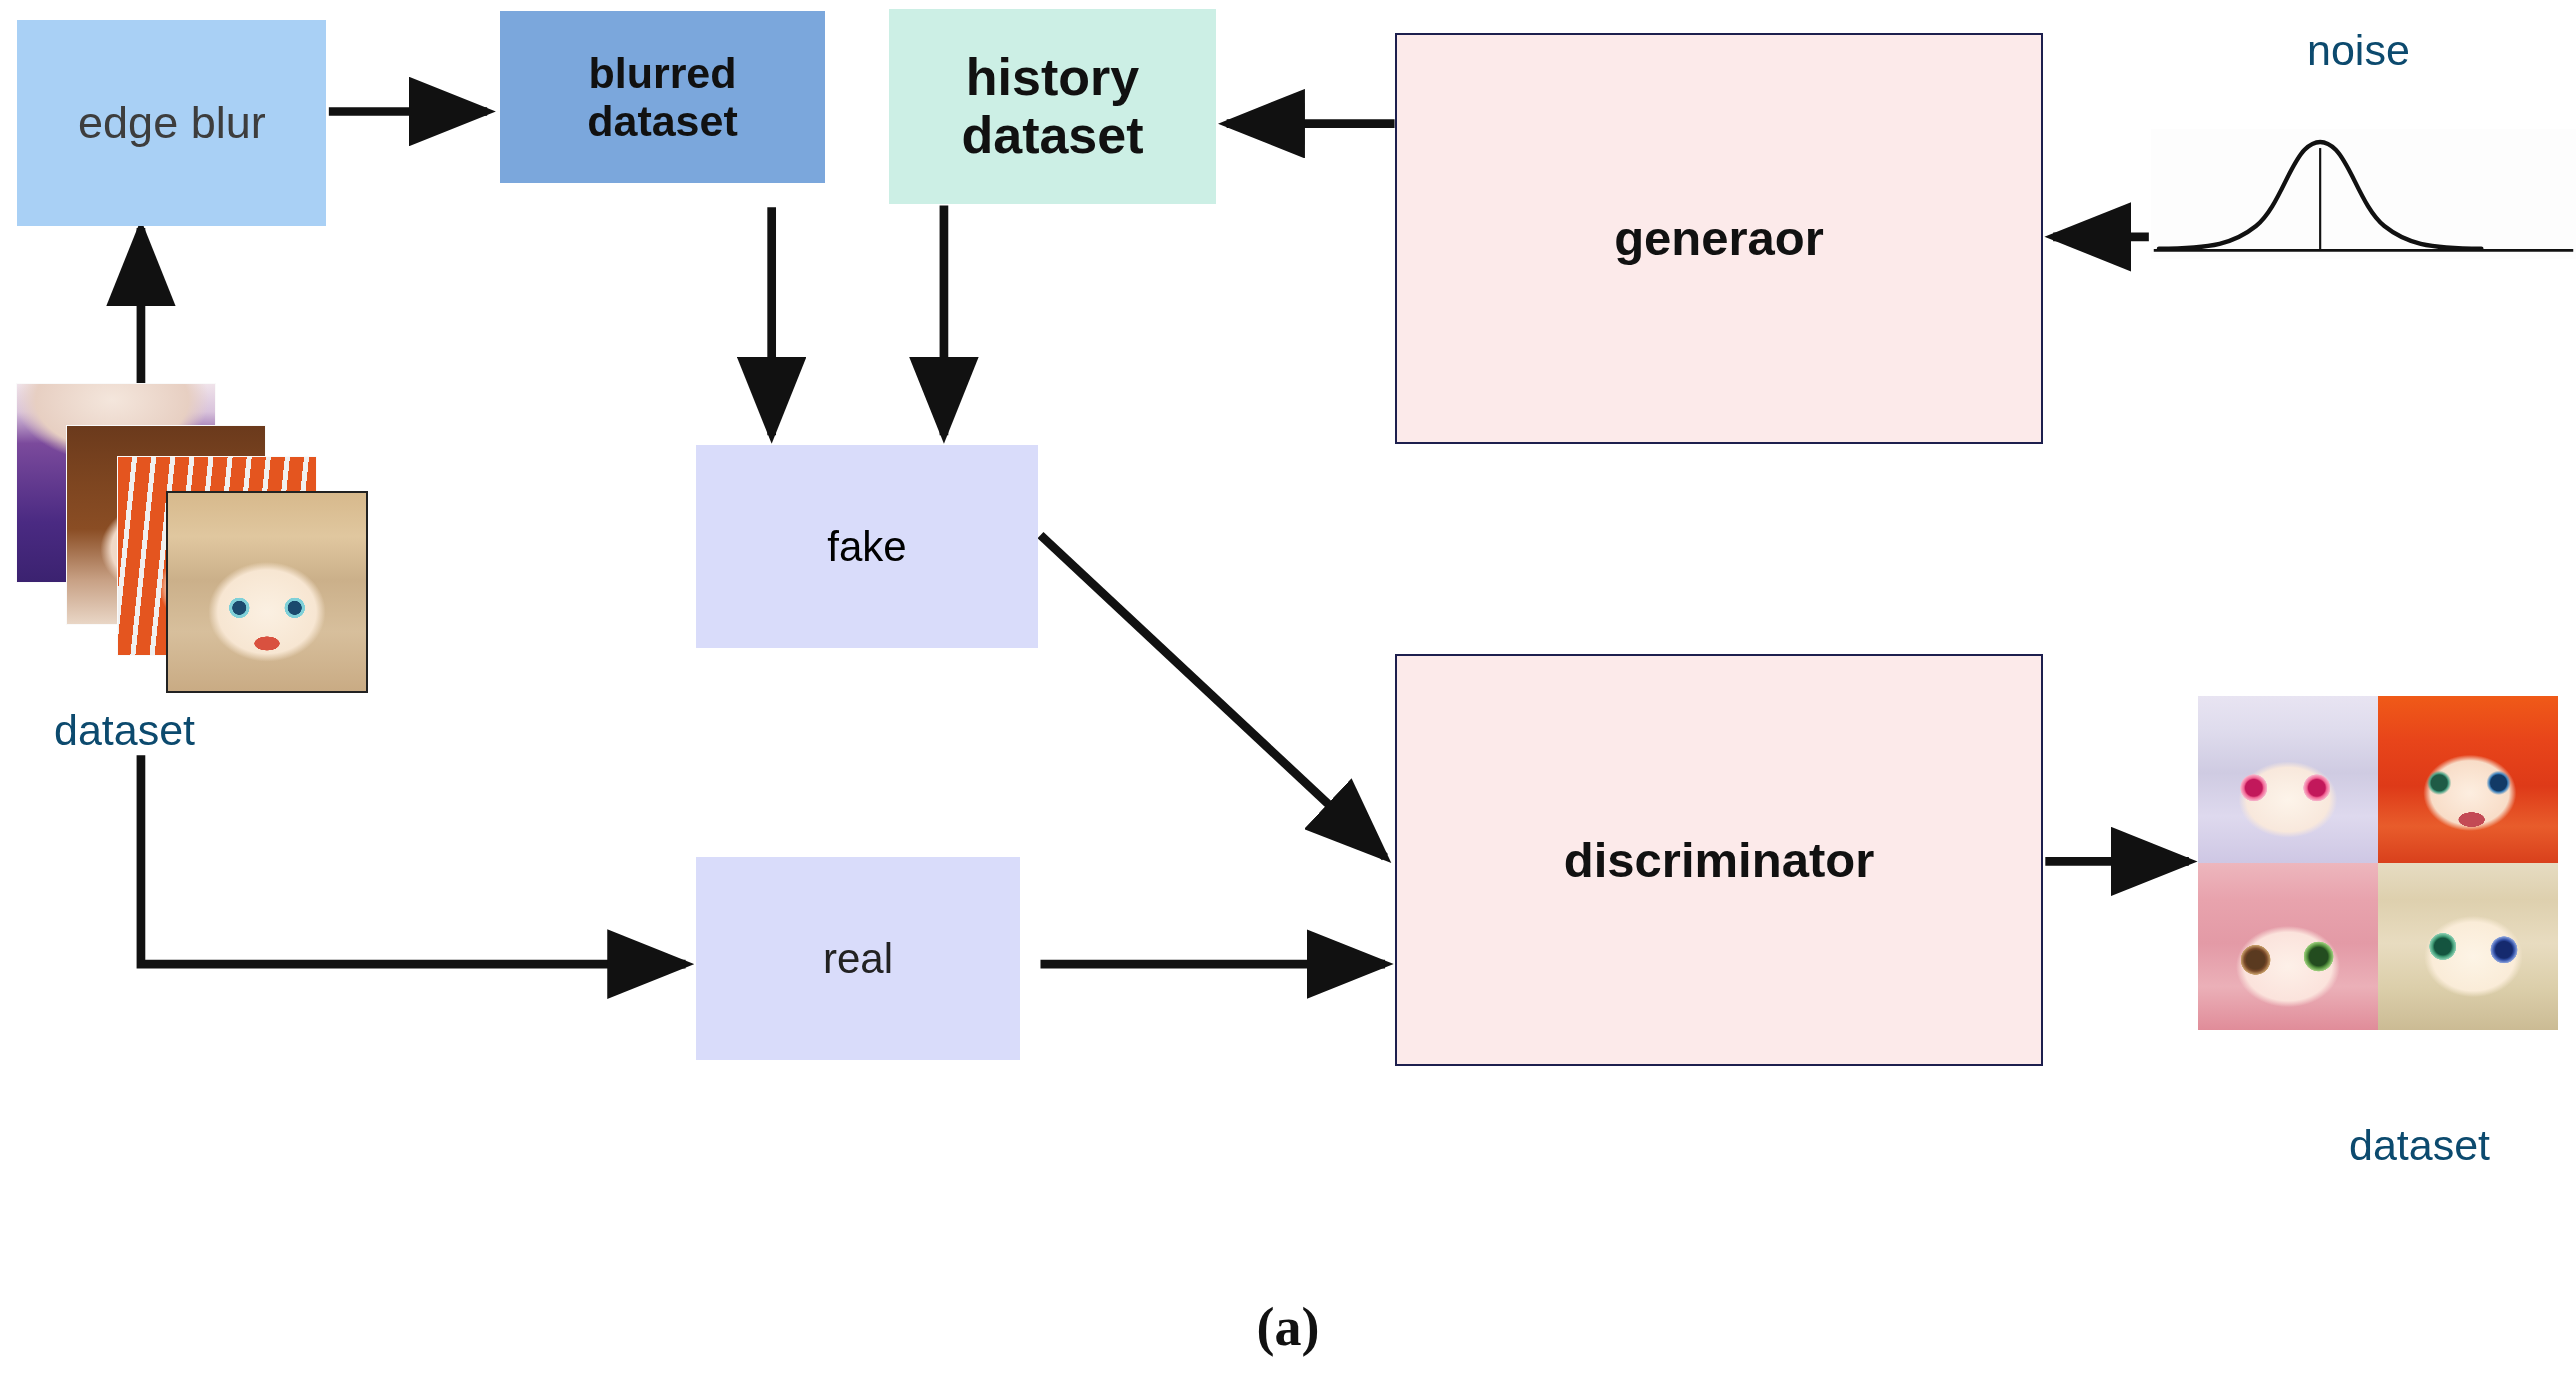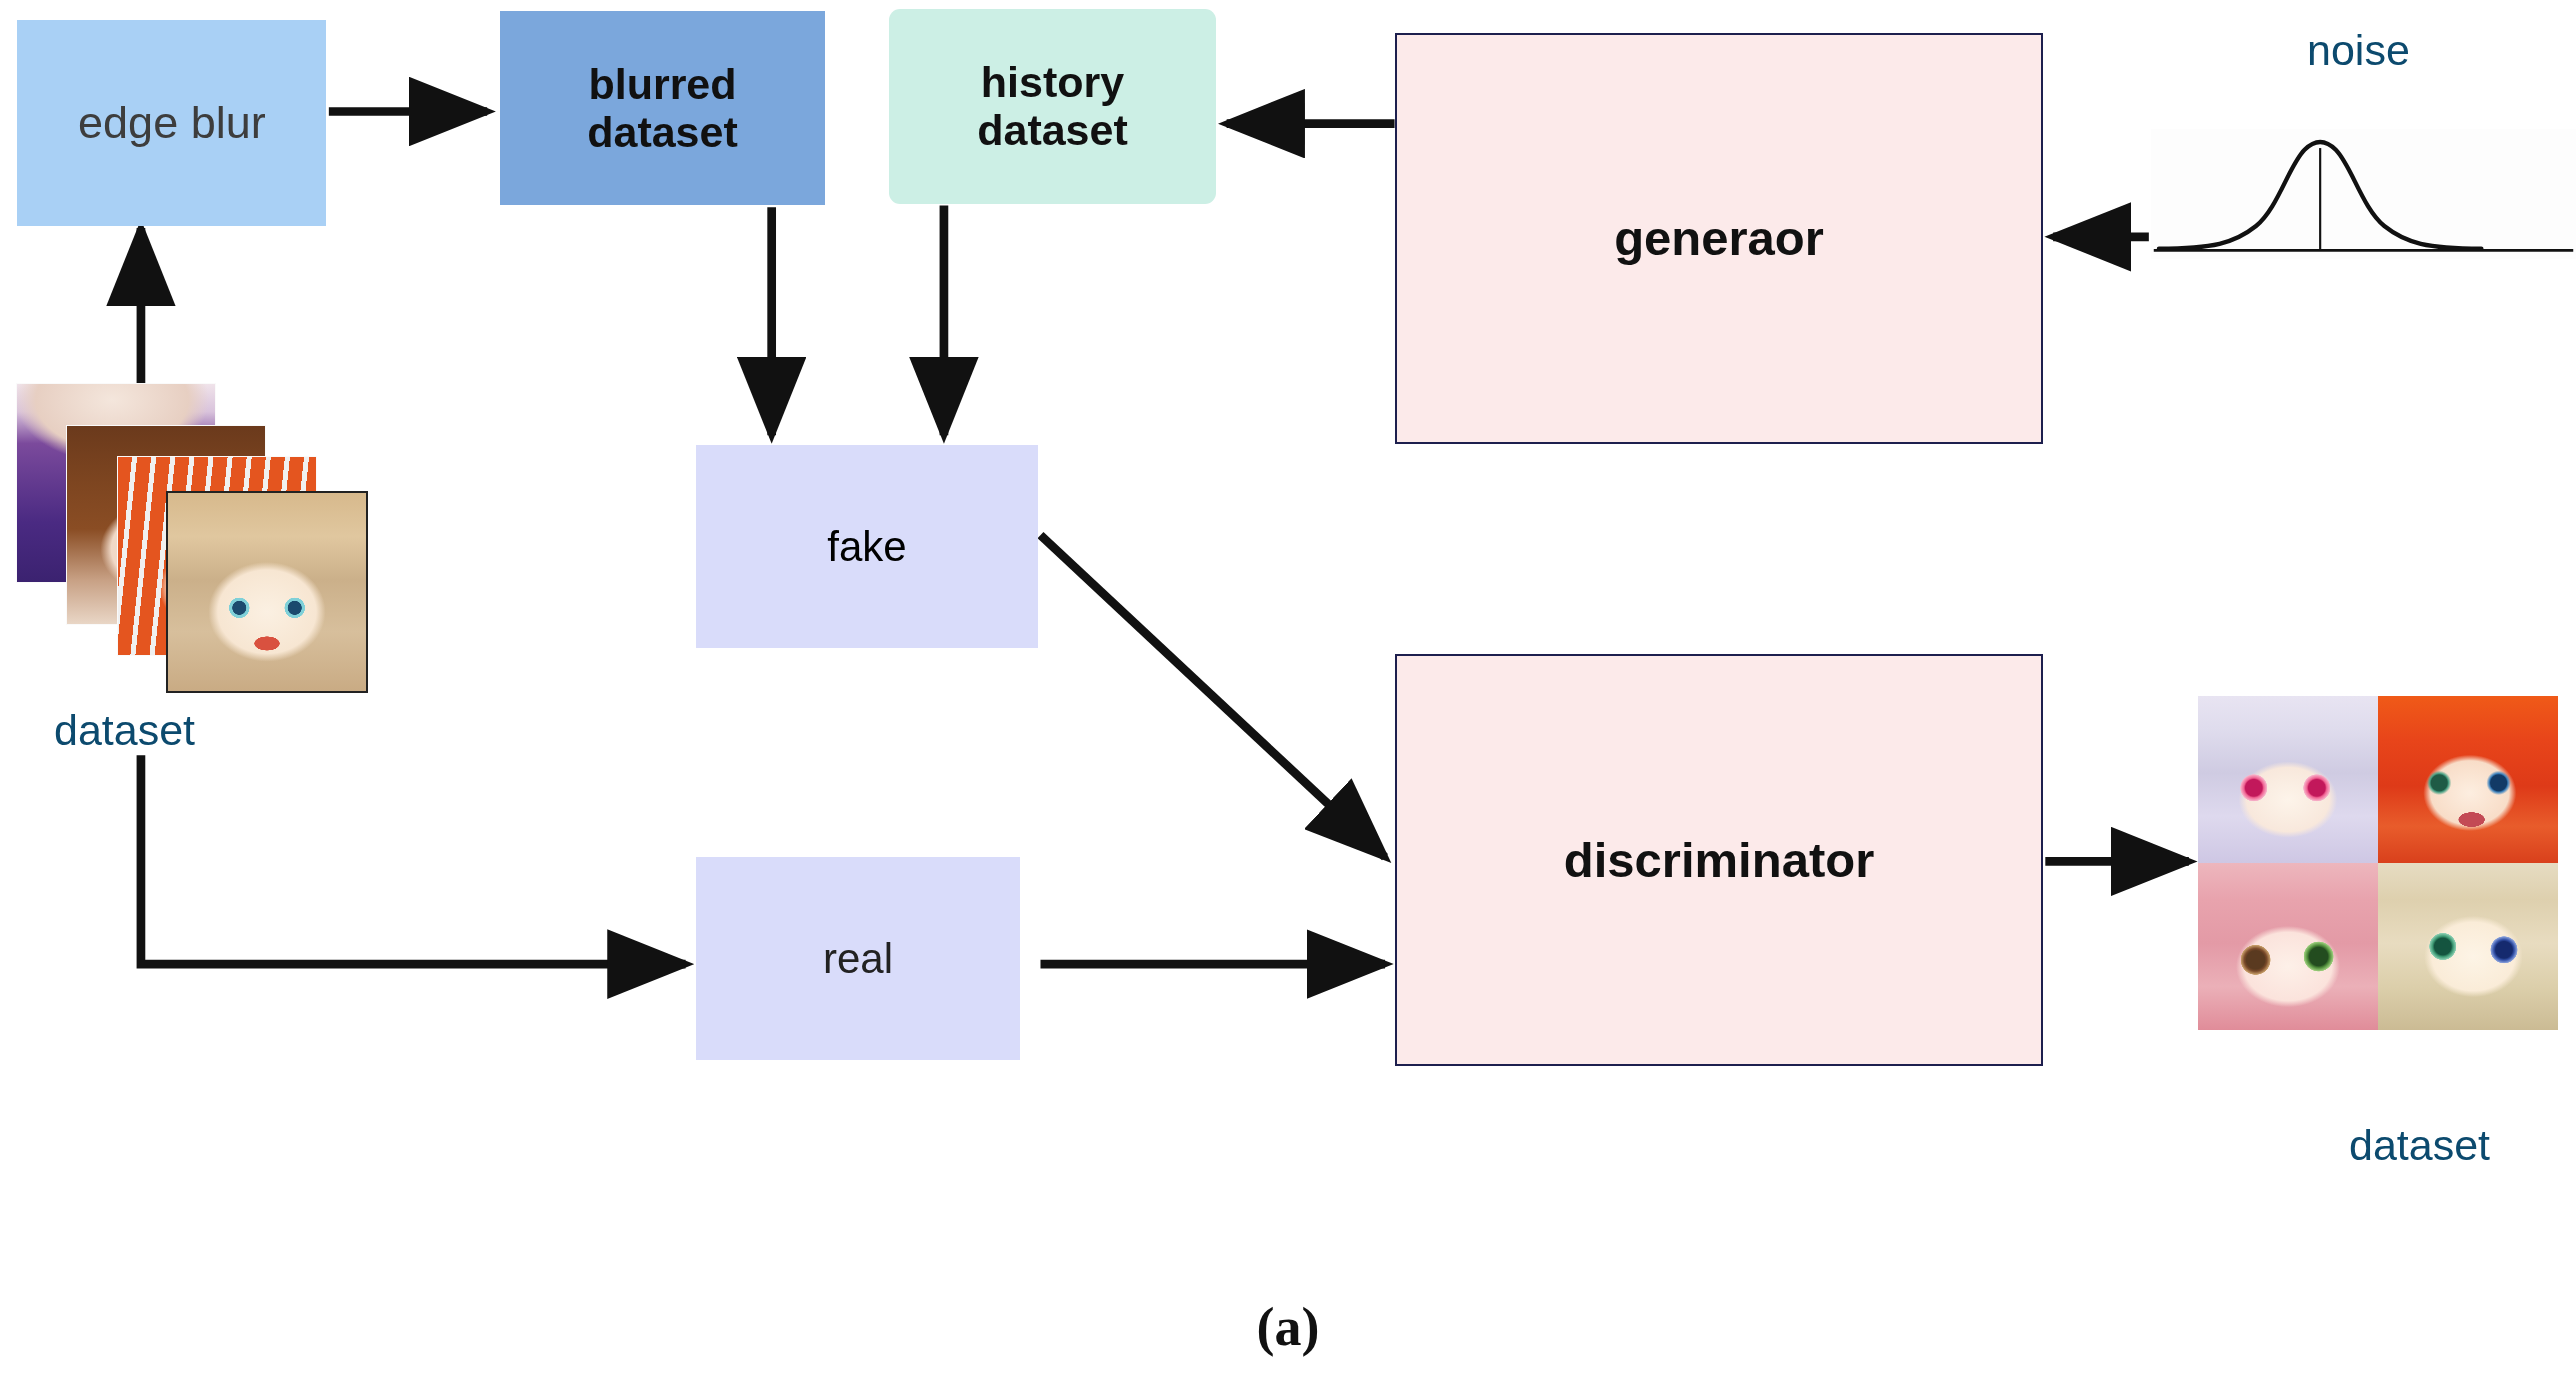--- a/index.html
+++ b/index.html
@@ -27,33 +27,32 @@
     line-height: 1.12;
   }
   .box-edgeblur {
     left: 17.4px; top: 20px; width: 309px; height: 206px;
     background: #a9d0f5;
     color: #3d3d3d;
     font-size: 45px;
     font-weight: 400;
   }
   .box-blurred {
-    left: 500px; top: 11.3px; width: 325px; height: 194px;
+    left: 500px; top: 11.3px; width: 325px; height: 172px;
     background: #7ba7dc;
     color: #111111;
     font-size: 43px;
     font-weight: bold;
   }
   .box-history {
     left: 889px; top: 8.7px; width: 327px; height: 195px;
     background: #ccefe5;
     color: #111111;
-    font-size: 43px;
-    font-weight: bold;
-    border-radius: 11px;
+    font-size: 52px;
+    font-weight: bold;
   }
   .box-generator {
     left: 1395px; top: 33px; width: 648px; height: 411px;
     background: #fceaea;
     border: 2.6px solid #1d1f4e;
     color: #111111;
     font-size: 49px;
     font-weight: bold;
   }
   .box-discriminator {

